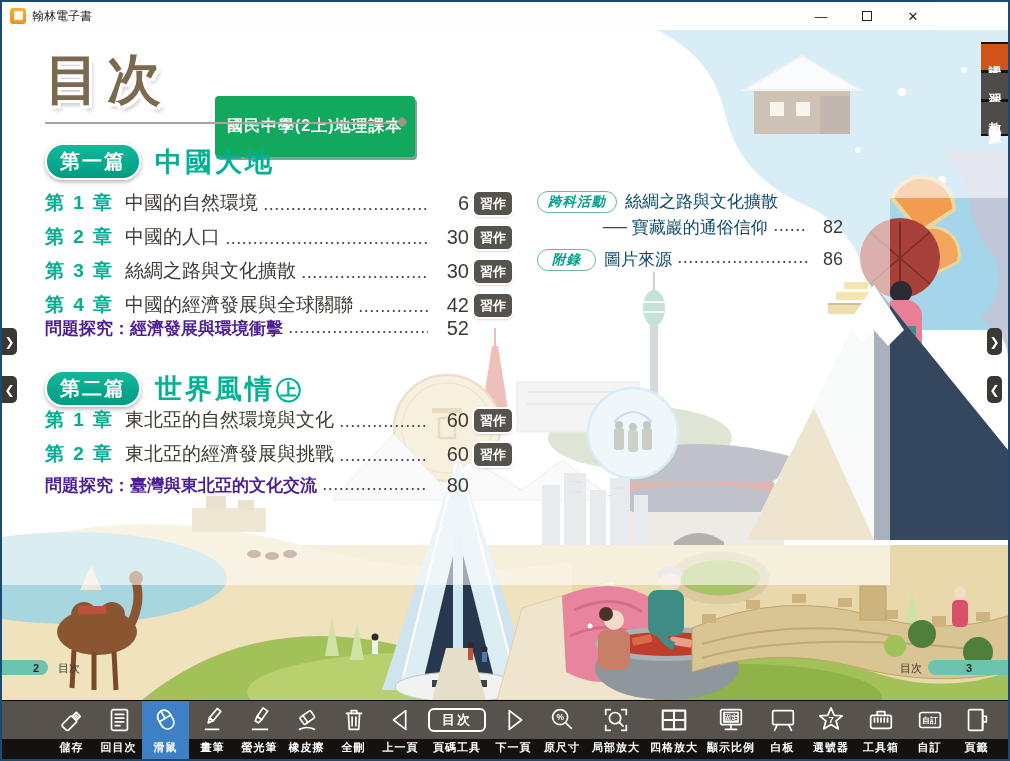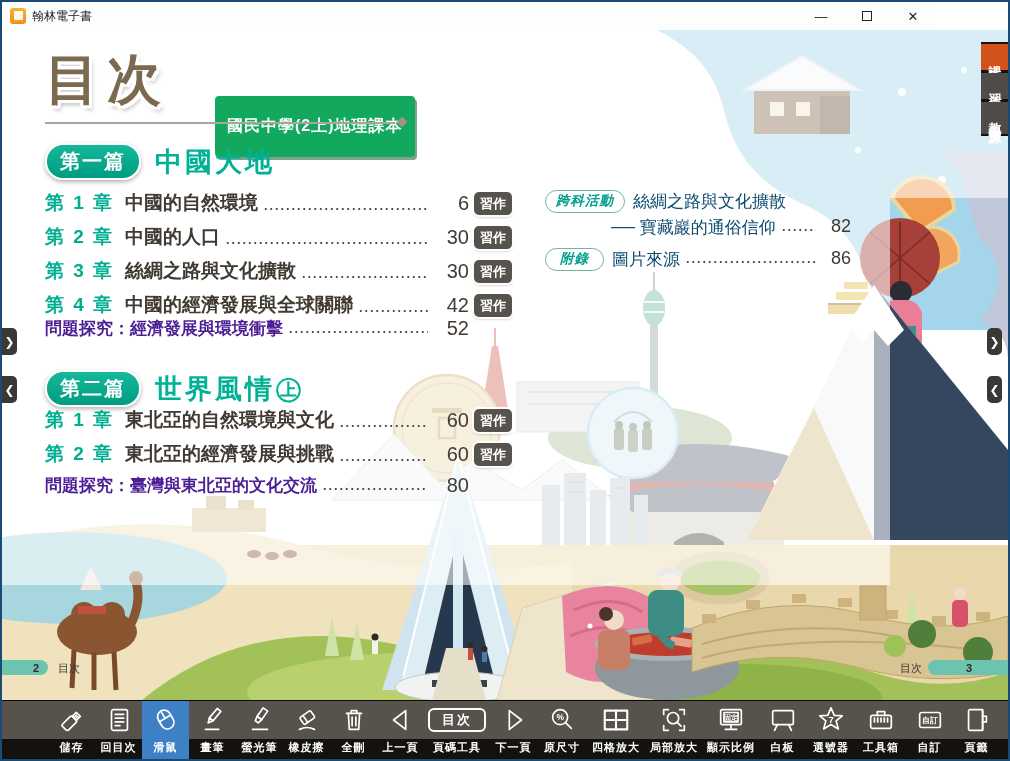--- a/index.html
+++ b/index.html
@@ -32,31 +32,31 @@
   .title-rule { position:absolute; left:43px; top:92px; width:350px; height:2px; background:#aaa49c; z-index:10; }
   .title-dot { position:absolute; left:396px; top:88px; width:8px; height:8px; background:#9a948b; border-radius:2px; transform:rotate(45deg); z-index:10; }
 
   .sec { position:absolute; left:43px; display:flex; align-items:center; z-index:10; }
   .sec-badge { background:linear-gradient(#14b89a,#009c82); border:2px solid #fff; box-shadow:0 2px 4px rgba(0,0,0,.3);
      color:#fff; border-radius:18px; font-size:20px; font-weight:700; padding:3px 13px; letter-spacing:2px; }
   .sec-name { color:#00b295; font-size:27px; font-weight:800; margin-left:14px; letter-spacing:3px; }
 
   .row { position:absolute; left:43px; width:424px; height:30px; display:flex; align-items:center; z-index:10; }
   .ch-label { width:70px; color:#00ae92; font-size:19px; font-weight:700; letter-spacing:2px; white-space:nowrap; }
-  .ch-title { color:#403a33; font-size:19px; font-weight:700; margin-left:10px; white-space:nowrap;text-align:center; }
+  .ch-title { color:#403a33; font-size:19px; font-weight:400; margin-left:10px; white-space:nowrap;text-align:center; }
   .leader { flex:1; margin:0 5px; height:4px; align-self:flex-end; margin-bottom:7px;
      background-image:radial-gradient(circle,#4c4c4c 1.1px,transparent 1.4px); background-size:5.5px 4px; background-repeat:repeat-x; background-position:left bottom; }
   .ch-page { width:36px; text-align:right; color:#403a33; font-size:20px; }
   .explore-text { color:#4c1d95; font-size:17px; font-weight:600; white-space:nowrap; }
   .hw-badge { position:absolute; left:472px; width:38px; height:23px; background:#56524c; border-radius:5px; color:#fff;
      font-size:13px; font-weight:700; display:flex; align-items:center; justify-content:center;
      box-shadow:0 0 0 2px rgba(255,255,255,.95),0 2px 3px rgba(0,0,0,.3); z-index:10; }
 
   .extras { position:absolute; left:535px; top:160px; width:306px; z-index:10; }
-  .ex-row { display:flex; position:absolute; left:8px; width:306px; }
+  .ex-row { display:flex; align-items:center; position:absolute; left:0; width:306px; }
   .extra-badge { border:1.5px solid #6fb3a2; color:#00a08c; border-radius:13px; font-size:13.5px; font-style:italic;
      font-weight:700; padding:1px 10px; letter-spacing:1px; white-space:nowrap; background:rgba(255,255,255,.7); }
   .ex-title { color:#0c4a6e; font-size:17px; font-weight:500; margin-left:8px; white-space:nowrap; }
   .ex-page { width:30px; text-align:right; color:#403a33; font-size:18px; }
 
   
   .foot-pill-l { position:absolute; left:0; top:630px; width:46px; height:15px; background:#6cc3b0; border-radius:0 8px 8px 0;
      display:flex; align-items:center; justify-content:flex-end; padding-right:9px; color:#2e2a24; font-size:11px; font-weight:700; z-index:10; }
   .foot-label-l { position:absolute; left:56px; top:631px; font-size:11px; color:#3c382f; z-index:10; }
   .foot-label-r { position:absolute; left:898px; top:631px; font-size:11px; color:#3c382f; z-index:10; }
@@ -536,41 +536,41 @@
               <circle cx="14" cy="13" r="8"></circle>
               <line x1="20" y1="19" x2="26" y2="25"></line>
               <text x="14" y="16.5" font-size="9" text-anchor="middle">%</text>
             </svg>
       </div>
           <div class="tb-label">原尺寸</div>
     </div>
 
     <div class="tb-item w58">
       <div class="tb-icon">
-        <svg width="32" height="30" viewBox="0 0 32 32" style="stroke-width:2.2;">
-              <rect x="4" y="6" width="24" height="20"></rect>
-              <line x1="16" y1="6" x2="16" y2="26"></line>
-              <line x1="4" y1="16" x2="28" y2="16"></line>
-            </svg>
-      </div>
-          <div class="tb-label">四格放大</div>
-    </div>
-
-    <div class="tb-item w58">
-      <div class="tb-icon">
         <svg width="30" height="30" viewBox="0 0 32 32">
               <path d="M5,10 L5,5 L10,5"></path>
               <path d="M22,5 L27,5 L27,10"></path>
               <path d="M27,22 L27,27 L22,27"></path>
               <path d="M10,27 L5,27 L5,22"></path>
               <circle cx="15" cy="14" r="6"></circle>
               <line x1="19.5" y1="18.5" x2="23.5" y2="22.5"></line>
             </svg>
       </div>
           <div class="tb-label">局部放大</div>
+    </div>
+
+    <div class="tb-item w58">
+      <div class="tb-icon">
+        <svg width="32" height="30" viewBox="0 0 32 32" style="stroke-width:2.2;">
+              <rect x="4" y="6" width="24" height="20"></rect>
+              <line x1="16" y1="6" x2="16" y2="26"></line>
+              <line x1="4" y1="16" x2="28" y2="16"></line>
+            </svg>
+      </div>
+          <div class="tb-label">四格放大</div>
     </div>
 
     <div class="tb-item w56">
       <div class="tb-icon">
         <svg width="30" height="30" viewBox="0 0 32 32">
               <rect x="5" y="5" width="22" height="16" rx="1.5"></rect>
               <line x1="16" y1="21" x2="16" y2="25"></line>
               <line x1="10" y1="26" x2="22" y2="26"></line>
               <rect x="8.5" y="8" width="15" height="10"></rect>
               <text x="16" y="15.8" font-size="7.5" text-anchor="middle">固定</text>

